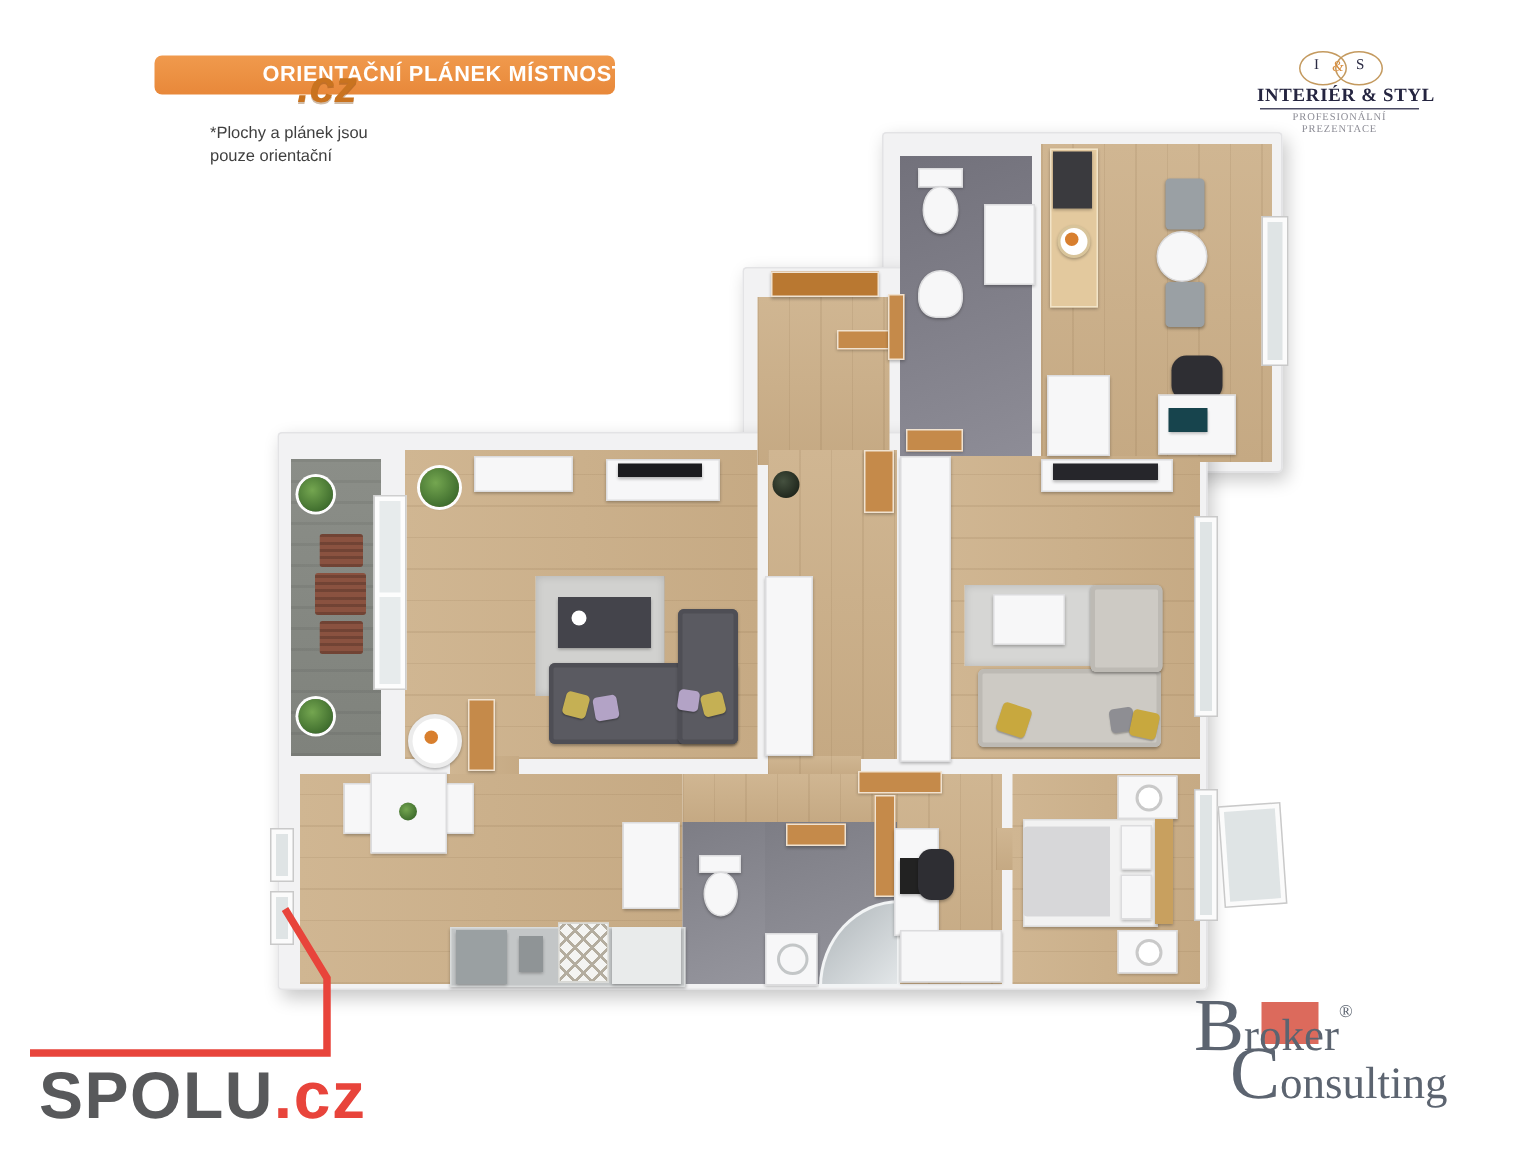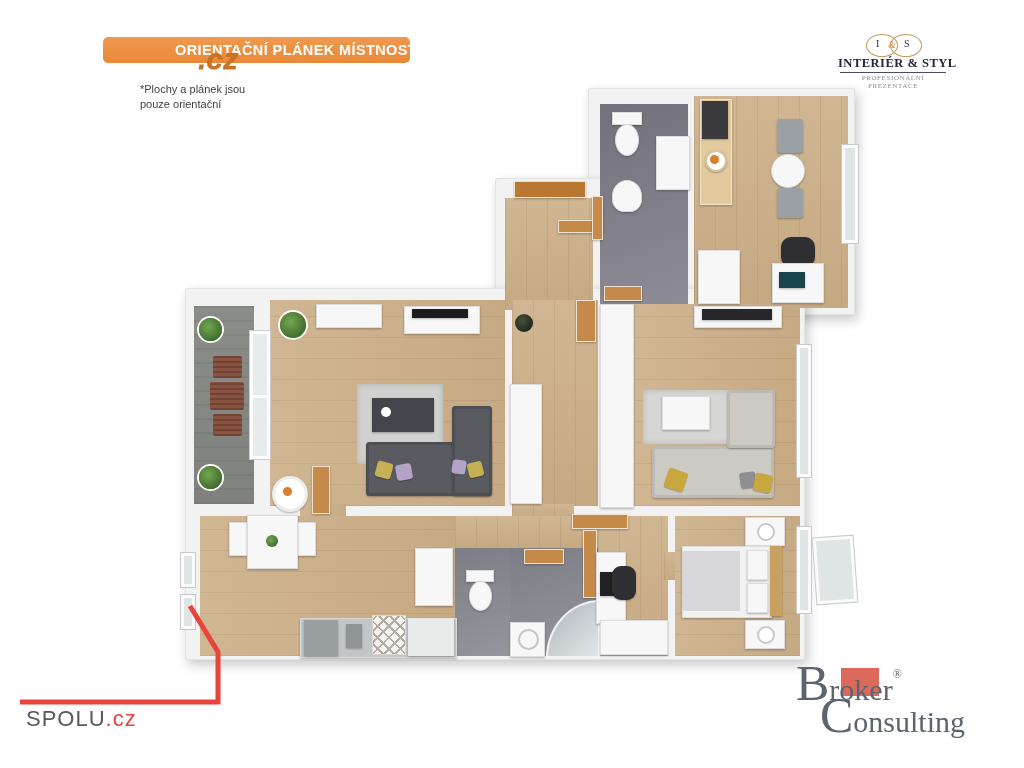--- a/index.html
+++ b/index.html
@@ -26,21 +26,21 @@
   .is-letter{position:absolute;font-size:10px;color:#2b2b44;}
   .is-amp{position:absolute;left:50px;top:9px;font-size:10px;font-style:italic;color:#d98e3f;z-index:2;}
   .is-name{position:absolute;left:0;top:26px;width:110px;font-size:12.5px;letter-spacing:.5px;
           color:#252540;white-space:nowrap;font-weight:bold;}
   .is-rule{position:absolute;left:2px;top:42px;width:106px;height:1px;background:#4a4a63;}
   .is-tagline{position:absolute;left:0;top:44px;width:110px;font-size:7px;letter-spacing:.6px;color:#8d8d96;}
 
   
   .rs-logo{left:18px;top:598px;width:240px;height:165px;z-index:10;}
   .rs-line1{position:absolute;left:8px;top:58px;font-size:35px;font-weight:bold;color:#58595b;letter-spacing:1px;}
-  .rs-line2{position:absolute;left:8px;top:108px;font-size:22px;font-weight:normal;color:#58595b;letter-spacing:1px;}
+  .rs-line2{position:absolute;left:8px;top:108px;font-size:44px;font-weight:bold;color:#58595b;letter-spacing:1px;}
   .rs-cz{color:#e8443b;}
   .bc-logo{left:792px;top:660px;width:230px;height:100px;z-index:10;
           font-family:"Liberation Serif",serif;color:#5c6470;}
   .bc-square{position:absolute;left:49px;top:8px;width:38px;height:28px;background:#dc6a5c;z-index:0;}
   .bc-l1{position:absolute;left:4px;top:0px;z-index:1;white-space:nowrap;}
   .bc-l2{position:absolute;left:28px;top:32px;z-index:1;white-space:nowrap;}
   .bc-big{font-size:50px;line-height:46px;}
   .bc-small{font-size:30px;}
   .bc-reg{font-size:12px;vertical-align:22px;}
 

